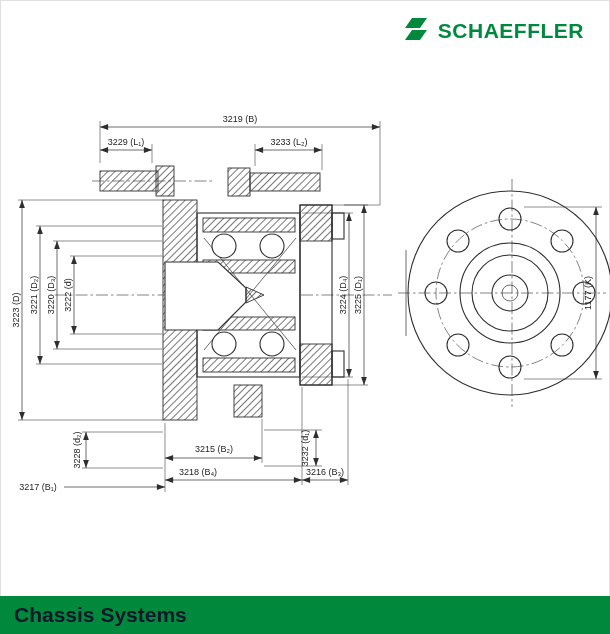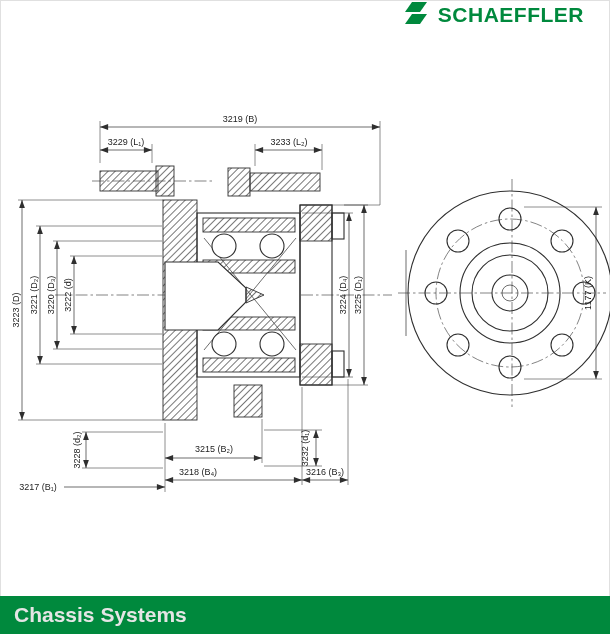--- a/index.html
+++ b/index.html
@@ -3,32 +3,32 @@
 <meta charset="utf-8">
 <style>
   html,body{margin:0;padding:0;background:#f2f2f2;}
   .page{
     position:relative;width:610px;height:634px;background:#fff;
     font-family:"Liberation Sans","DejaVu Sans",sans-serif;
     box-shadow:inset 0 0 0 1px #e0e0e0;overflow:hidden;
   }
   
   .brand-header{
-    position:absolute;top:0;right:26px;display:flex;align-items:center;gap:9px;
+    position:absolute;top:16px;right:26px;display:flex;align-items:center;gap:9px;
   }
   .brand-header .wordmark{
     color:#00893D;font-weight:bold;font-size:21px;letter-spacing:.5px;
   }
   
   .footer-bar{
     position:absolute;left:0;bottom:0;width:610px;height:38px;background:#00893D;
     display:flex;align-items:center;
   }
   .footer-bar .footer-title{
-    color:#e5e5e5;font-weight:bold;font-size:21px;padding-left:14px;
+    color:#0f172a;font-weight:bold;font-size:21px;padding-left:14px;
   }
   
   svg.drawing{position:absolute;left:0;top:0;}
   .outline{fill:none;stroke:#2f2f2f;stroke-width:1.1;}
   .part{fill:#ffffff;stroke:#2f2f2f;stroke-width:1.1;}
   .hatched{fill:url(#hatch);stroke:#2f2f2f;stroke-width:0.9;}
   .thin{fill:none;stroke:#2f2f2f;stroke-width:0.7;}
   .ball{fill:#ffffff;stroke:#2f2f2f;stroke-width:1.1;}
   .cl{fill:none;stroke:#2f2f2f;stroke-width:0.6;stroke-dasharray:12 3 2.5 3;}
   .ext{stroke:#2f2f2f;stroke-width:0.55;}

